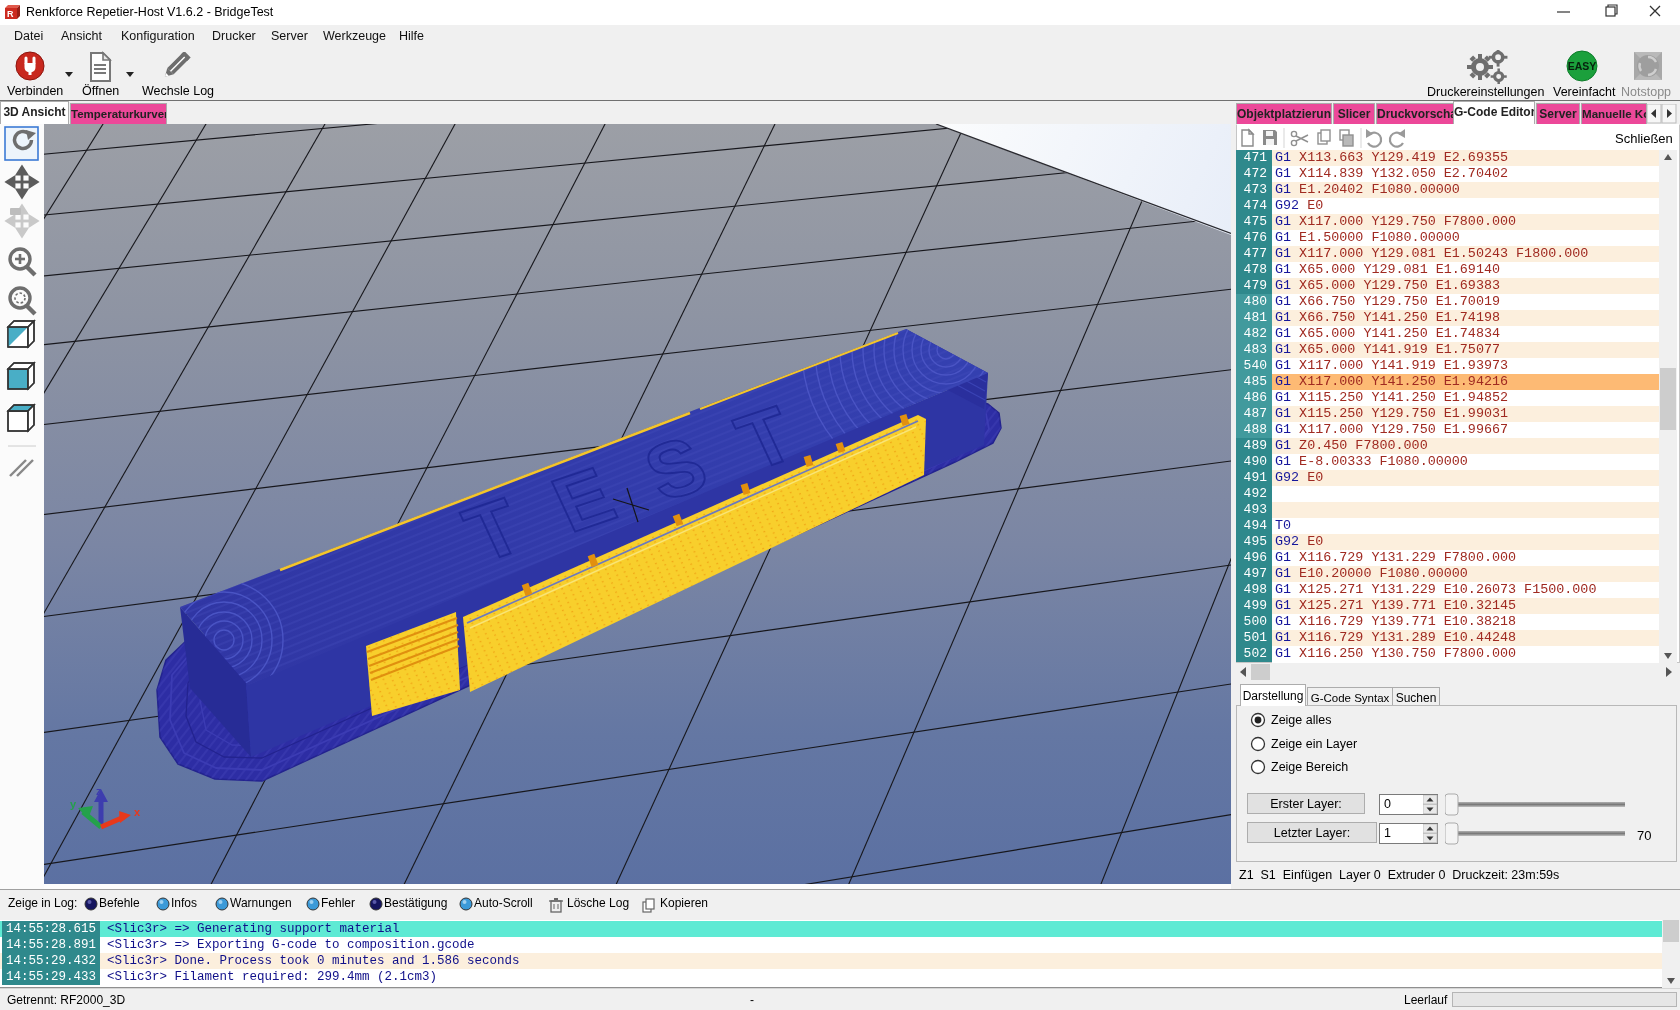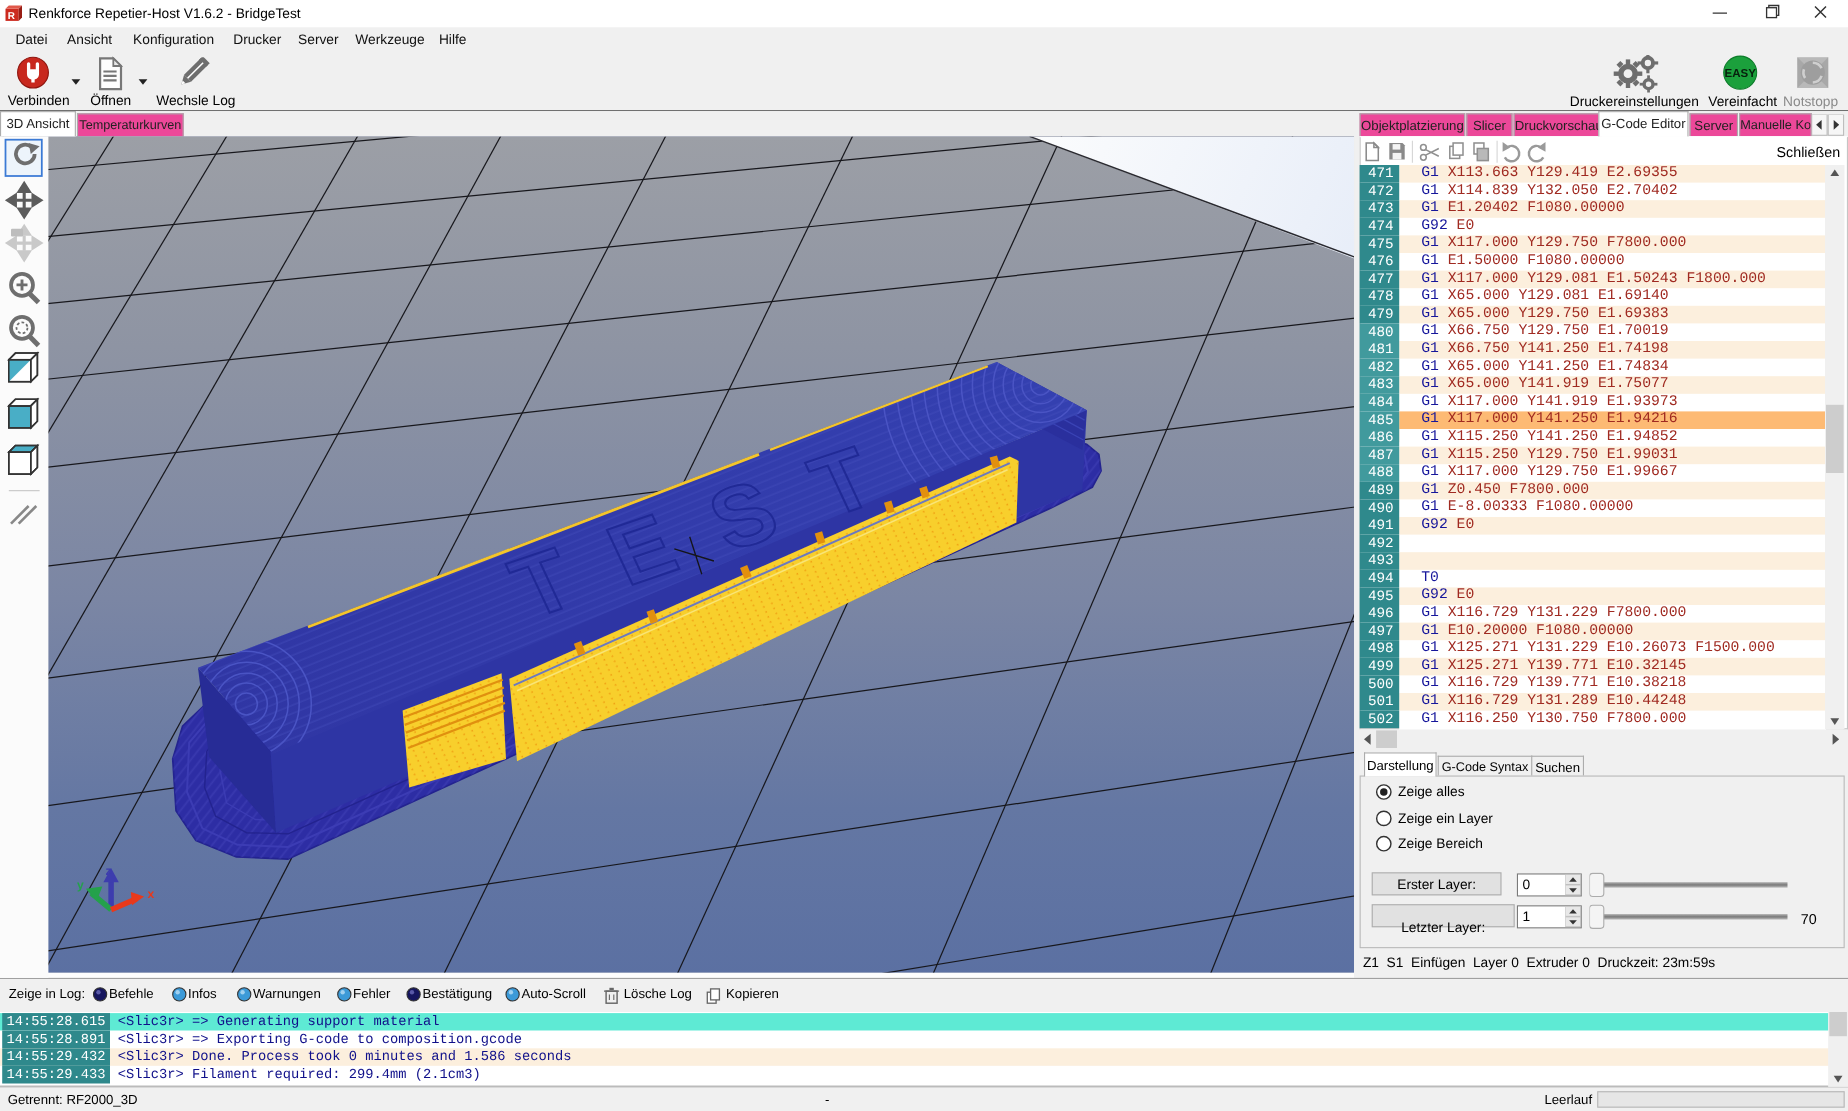--- a/index.html
+++ b/index.html
@@ -2,31 +2,31 @@
 <html><head><meta charset="utf-8"><style>
 * { margin:0; padding:0; box-sizing:border-box; }
 html,body { width:1680px; height:1010px; overflow:hidden; font-family:"Liberation Sans",sans-serif; background:#f0f0f0; }
 .abs { position:absolute; }
 #titlebar { position:absolute; left:0; top:0; width:1680px; height:25px; background:#ffffff; }
 #titlebar .ttext { position:absolute; left:26px; top:5px; font-size:12.5px; color:#000; }
 #menubar { position:absolute; left:0; top:25px; width:1680px; height:23px; background:#f0f0f0; }
 .menuitem { position:absolute; top:4px; font-size:12.5px; color:#111; }
 #toolbar { position:absolute; left:0; top:48px; width:1680px; height:53px; background:#f0f0f0; border-bottom:1px solid #707070; }
 .tbtext { position:absolute; font-size:12.5px; color:#000; }
-#tabrow { position:absolute; left:0; top:101px; width:1680px; height:23px; background:#f0f0f0; }
+#tabrow { position:absolute; left:0; top:101px; width:1680px; height:23px; background:#f0f0f0;font-weight:bold; }
 .tab { position:absolute; top:2px; height:21px; background:#ec4899; border:1px solid #acacac; border-bottom:none; font-size:12px; color:#222; text-align:center; padding-top:3px; white-space:nowrap; overflow:hidden; }
 .tab.active { background:#fff; top:0px; height:23px; z-index:3; }
 #viewport { position:absolute; left:0px; top:124px; width:1231px; height:760px; background:#8a91a4; overflow:hidden; }
 #vpbottom { position:absolute; left:0; top:884px; width:1231px; height:5px; background:#fdfdfd; }
 #toolstrip { position:absolute; left:0; top:124px; width:44px; height:765px; background:#fbfbfb; z-index:5; }
 #rightpanel { position:absolute; left:1231px; top:124px; width:449px; height:765px; background:#f0f0f0; }
 #gcode { position:absolute; left:1236px; top:150px; width:424px; height:513px; font-family:"Liberation Mono",monospace; font-size:13.4px; }
 .crow { position:absolute; left:0; width:424px; height:16px; white-space:pre; }
 .crow .ln { position:absolute; left:0; top:0; width:36px; height:16px; background:#2f898c; color:#fff; text-align:right; padding-right:5px; font-size:13px; line-height:16px; }
-.crow .ct { position:absolute; left:36px; top:0; width:388px; height:28px; line-height:16px; padding-left:20px; }
+.crow .ct { position:absolute; left:36px; top:0; width:388px; height:28px; line-height:16px; padding-left:3px; }
 .g { color:#16169b; } .p { color:#a02a21; }
 #logbar { position:absolute; left:0; top:889px; width:1680px; height:31px; background:#f0f0f0; border-top:1px solid #a0a0a0;}
 #logarea { position:absolute; left:0; top:920px; width:1662px; height:68px; background:#ffffff; font-family:"Liberation Mono",monospace; font-size:12.5px; border-bottom:1px solid #8f8f8f; }
 .lrow { position:absolute; left:0; width:1662px; height:16px; line-height:16px; white-space:pre; }
 .lrow .lt { position:absolute; left:2px; top:0; width:98px; background:#2f898c; color:#fff; text-align:center; }
 .lrow .lm { position:absolute; left:107px; top:0; color:#10108a; }
 #statusbar { position:absolute; left:0; top:988px; width:1680px; height:22px; background:#f0f0f0; border-top:1px solid #d5d5d5; font-size:12px; color:#000; }
 </style></head><body>
 
 <div id="titlebar">
@@ -394,21 +394,21 @@
 <div class="crow" style="top:48px"><div class="ct" style="background:#ffffff"><span class="g">G92</span><span class="p"> E0</span></div><div class="ln" style="background:#2f898c">474</div></div>
 <div class="crow" style="top:64px"><div class="ct" style="background:#fcefdd"><span class="g">G1</span><span class="p"> X117.000 Y129.750 F7800.000</span></div><div class="ln" style="background:#2f898c">475</div></div>
 <div class="crow" style="top:80px"><div class="ct" style="background:#ffffff"><span class="g">G1</span><span class="p"> E1.50000 F1080.00000</span></div><div class="ln" style="background:#2f898c">476</div></div>
 <div class="crow" style="top:96px"><div class="ct" style="background:#fcefdd"><span class="g">G1</span><span class="p"> X117.000 Y129.081 E1.50243 F1800.000</span></div><div class="ln" style="background:#2f898c">477</div></div>
 <div class="crow" style="top:112px"><div class="ct" style="background:#ffffff"><span class="g">G1</span><span class="p"> X65.000 Y129.081 E1.69140</span></div><div class="ln" style="background:#2f898c">478</div></div>
 <div class="crow" style="top:128px"><div class="ct" style="background:#fcefdd"><span class="g">G1</span><span class="p"> X65.000 Y129.750 E1.69383</span></div><div class="ln" style="background:#2f898c">479</div></div>
 <div class="crow" style="top:144px"><div class="ct" style="background:#ffffff"><span class="g">G1</span><span class="p"> X66.750 Y129.750 E1.70019</span></div><div class="ln" style="background:#419a9d">480</div></div>
 <div class="crow" style="top:160px"><div class="ct" style="background:#fcefdd"><span class="g">G1</span><span class="p"> X66.750 Y141.250 E1.74198</span></div><div class="ln" style="background:#419a9d">481</div></div>
 <div class="crow" style="top:176px"><div class="ct" style="background:#ffffff"><span class="g">G1</span><span class="p"> X65.000 Y141.250 E1.74834</span></div><div class="ln" style="background:#419a9d">482</div></div>
 <div class="crow" style="top:192px"><div class="ct" style="background:#fcefdd"><span class="g">G1</span><span class="p"> X65.000 Y141.919 E1.75077</span></div><div class="ln" style="background:#419a9d">483</div></div>
-<div class="crow" style="top:208px"><div class="ct" style="background:#ffffff"><span class="g">G1</span><span class="p"> X117.000 Y141.919 E1.93973</span></div><div class="ln" style="background:#419a9d">484</div></div>
+<div class="crow" style="top:208px"><div class="ct" style="background:#ffffff"><span class="g">G1</span><span class="p"> X117.000 Y141.919 E1.93973</span></div><div class="ln" style="background:#419a9d">540</div></div>
 <div class="crow" style="top:224px"><div class="ct" style="background:#fdba74"><span class="g">G1</span><span class="p"> X117.000 Y141.250 E1.94216</span></div><div class="ln" style="background:#419a9d">485</div></div>
 <div class="crow" style="top:240px"><div class="ct" style="background:#ffffff"><span class="g">G1</span><span class="p"> X115.250 Y141.250 E1.94852</span></div><div class="ln" style="background:#419a9d">486</div></div>
 <div class="crow" style="top:256px"><div class="ct" style="background:#fcefdd"><span class="g">G1</span><span class="p"> X115.250 Y129.750 E1.99031</span></div><div class="ln" style="background:#419a9d">487</div></div>
 <div class="crow" style="top:272px"><div class="ct" style="background:#ffffff"><span class="g">G1</span><span class="p"> X117.000 Y129.750 E1.99667</span></div><div class="ln" style="background:#419a9d">488</div></div>
 <div class="crow" style="top:288px"><div class="ct" style="background:#fcefdd"><span class="g">G1</span><span class="p"> Z0.450 F7800.000</span></div><div class="ln" style="background:#2f898c">489</div></div>
 <div class="crow" style="top:304px"><div class="ct" style="background:#ffffff"><span class="g">G1</span><span class="p"> E-8.00333 F1080.00000</span></div><div class="ln" style="background:#2f898c">490</div></div>
 <div class="crow" style="top:320px"><div class="ct" style="background:#fcefdd"><span class="g">G92</span><span class="p"> E0</span></div><div class="ln" style="background:#2f898c">491</div></div>
 <div class="crow" style="top:336px"><div class="ct" style="background:#ffffff"></div><div class="ln" style="background:#2f898c">492</div></div>
 <div class="crow" style="top:352px"><div class="ct" style="background:#fcefdd"></div><div class="ln" style="background:#2f898c">493</div></div>
 <div class="crow" style="top:368px"><div class="ct" style="background:#ffffff"><span class="g">T0</span></div><div class="ln" style="background:#2f898c">494</div></div>
@@ -449,21 +449,21 @@
  <text x="21" y="60" font-size="12.5">Zeige Bereich</text>
 </svg>
 <div class="abs" style="left:1247px;top:793px;width:118px;height:21px;background:#e1e1e1;border:1px solid #adadad;font-size:12.5px;text-align:center;padding-top:3px">Erster Layer:</div>
 <div class="abs" style="left:1379px;top:794px;width:59px;height:21px;background:#fff;border:1px solid #7a7a7a;font-size:12.5px;padding:2px 0 0 4px">0</div>
 <svg class="abs" style="left:1423px;top:795px" width="15" height="19">
  <rect x="0" y="0" width="14" height="9" fill="#e8e8e8" stroke="#bbb" stroke-width="0.8"></rect>
  <rect x="0" y="9.5" width="14" height="9" fill="#e8e8e8" stroke="#bbb" stroke-width="0.8"></rect>
  <polygon points="7,2.5 10.5,6.5 3.5,6.5" fill="#333"></polygon>
  <polygon points="7,16.5 10.5,12.5 3.5,12.5" fill="#333"></polygon>
 </svg>
-<div class="abs" style="left:1247px;top:822px;width:130px;height:21px;background:#e1e1e1;border:1px solid #adadad;font-size:12.5px;text-align:center;padding-top:13px">Letzter Layer:</div>
+<div class="abs" style="left:1247px;top:822px;width:130px;height:21px;background:#e1e1e1;border:1px solid #adadad;font-size:12.5px;text-align:center;padding-top:3px">Letzter Layer:</div>
 <div class="abs" style="left:1379px;top:823px;width:59px;height:21px;background:#fff;border:1px solid #7a7a7a;font-size:12.5px;padding:2px 0 0 4px">1</div>
 <svg class="abs" style="left:1423px;top:824px" width="15" height="19">
  <rect x="0" y="0" width="14" height="9" fill="#e8e8e8" stroke="#bbb" stroke-width="0.8"></rect>
  <rect x="0" y="9.5" width="14" height="9" fill="#e8e8e8" stroke="#bbb" stroke-width="0.8"></rect>
  <polygon points="7,2.5 10.5,6.5 3.5,6.5" fill="#333"></polygon>
  <polygon points="7,16.5 10.5,12.5 3.5,12.5" fill="#333"></polygon>
 </svg>
 <svg class="abs" style="left:1445px;top:793px" width="215" height="52">
  <defs>
       <linearGradient id="trk" x1="0" y1="0" x2="0" y2="1">

